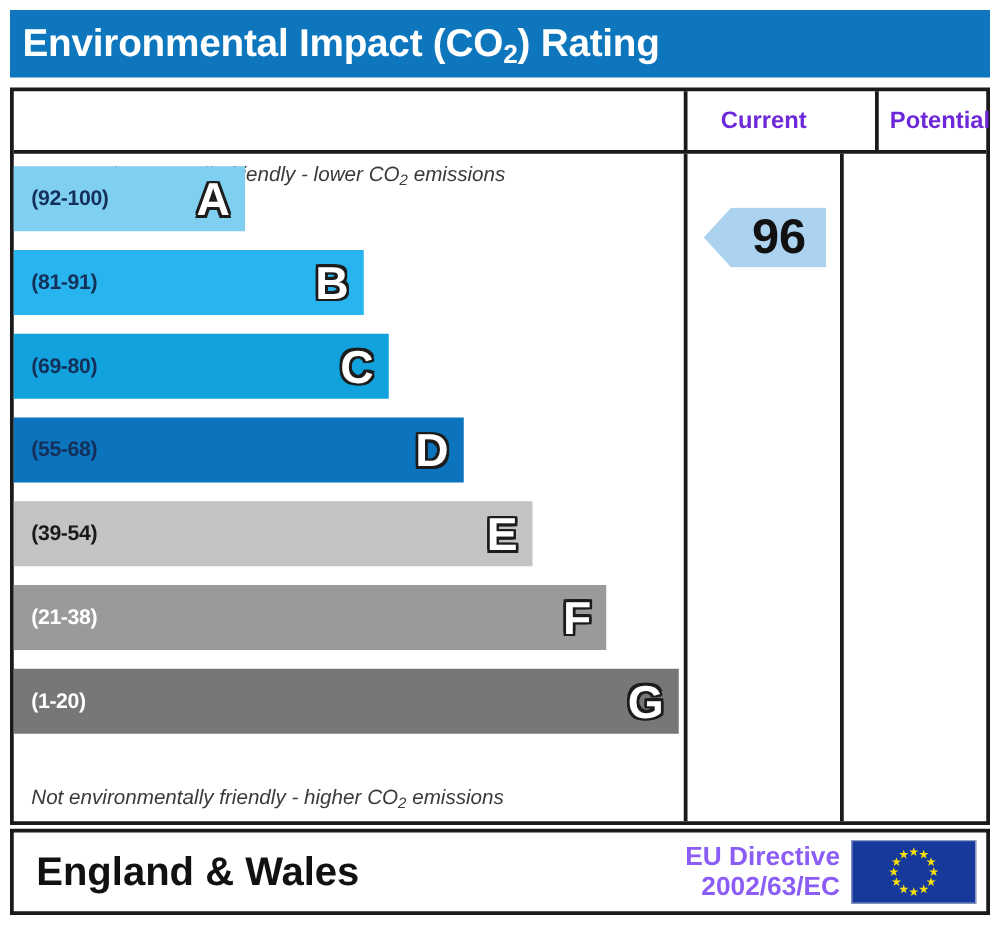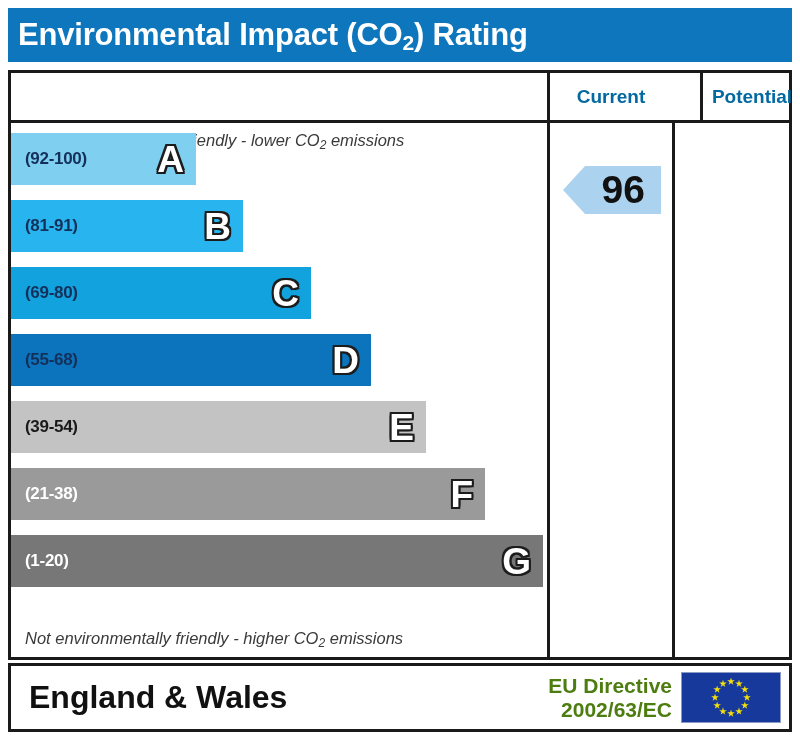--- a/index.html
+++ b/index.html
@@ -72,21 +72,21 @@
   }
   .col-current, .col-potential {
     position: absolute;
     top: 0;
     height: 100%;
     display: flex;
     align-items: center;
     justify-content: center;
     font-size: 19px;
     font-weight: bold;
-    color: #0369a1;
+    color: #6d28d9;
     box-sizing: border-box;
   }
   .col-current  { left: 536px; width: 125px; border-left: 3px solid #1a1a1a; }
   .col-potential{ left: 661px; width: 101px; border-left: 3px solid #1a1a1a; margin-left: 28px; }
 
   
   .vrule {
     position: absolute;
     top: 50px;
     bottom: 0;
@@ -186,21 +186,21 @@
     color: #111111;
     margin-left: 18px;
     white-space: nowrap;
   }
   .directive {
     position: absolute;
     right: 117px;
     text-align: right;
     font-size: 21px;
     font-weight: bold;
-    color: #4d7c0f;
+    color: #8b5cf6;
     line-height: 1.12;
     white-space: nowrap;
   }
   .eu-flag {
     position: absolute;
     right: 8px;
     top: 6px;
     width: 100px;
     height: 51px;
     background: #16399b;
@@ -236,21 +236,21 @@
     <div class="vrule v2"></div>
 
     <div class="bands-area">
       <div class="caption top"><span>Very environmentally friendly - lower CO</span><sub>2</sub><span> emissions</span></div>
 
       <div id="bands-host">
           <div class="band" style="top: 10px; width: 185px; background: rgb(127, 208, 240);">
             <span class="range" style="color: rgb(20, 48, 90);">(92-100)</span>
             <span class="letter">A</span>
           </div>
-          <div class="band" style="top: 77px; width: 232px; background: rgb(40, 180, 238);">
+          <div class="band" style="top: 77px; width: 280px; background: rgb(40, 180, 238);">
             <span class="range" style="color: rgb(20, 48, 90);">(81-91)</span>
             <span class="letter">B</span>
           </div>
           <div class="band" style="top: 144px; width: 300px; background: rgb(18, 162, 221);">
             <span class="range" style="color: rgb(20, 48, 90);">(69-80)</span>
             <span class="letter">C</span>
           </div>
           <div class="band" style="top: 211px; width: 360px; background: rgb(11, 116, 189);">
             <span class="range" style="color: rgb(20, 48, 90); text-align: right;">(55-68)</span>
             <span class="letter">D</span>

